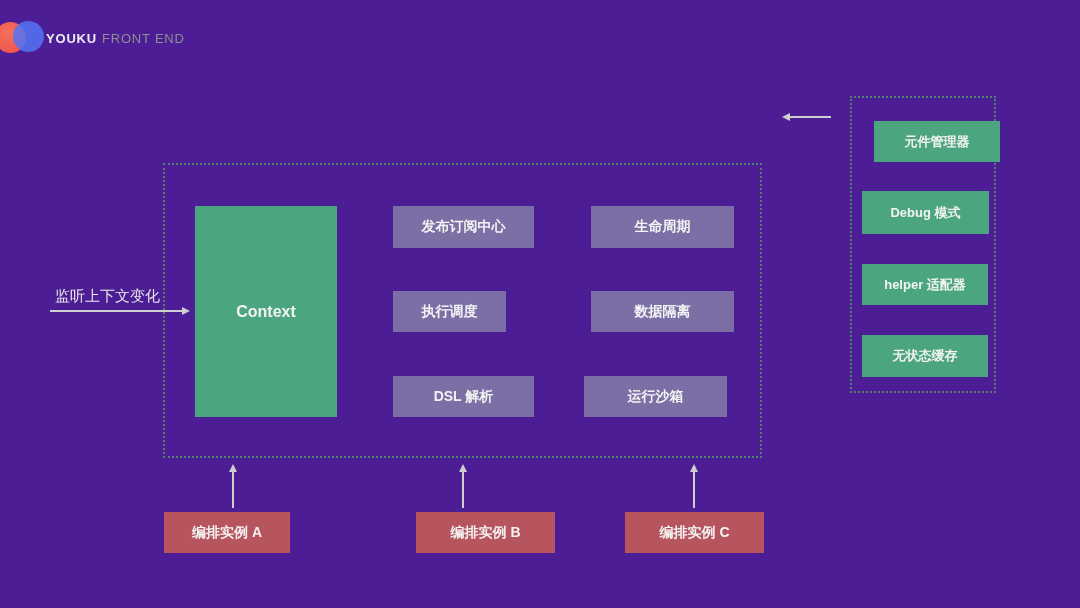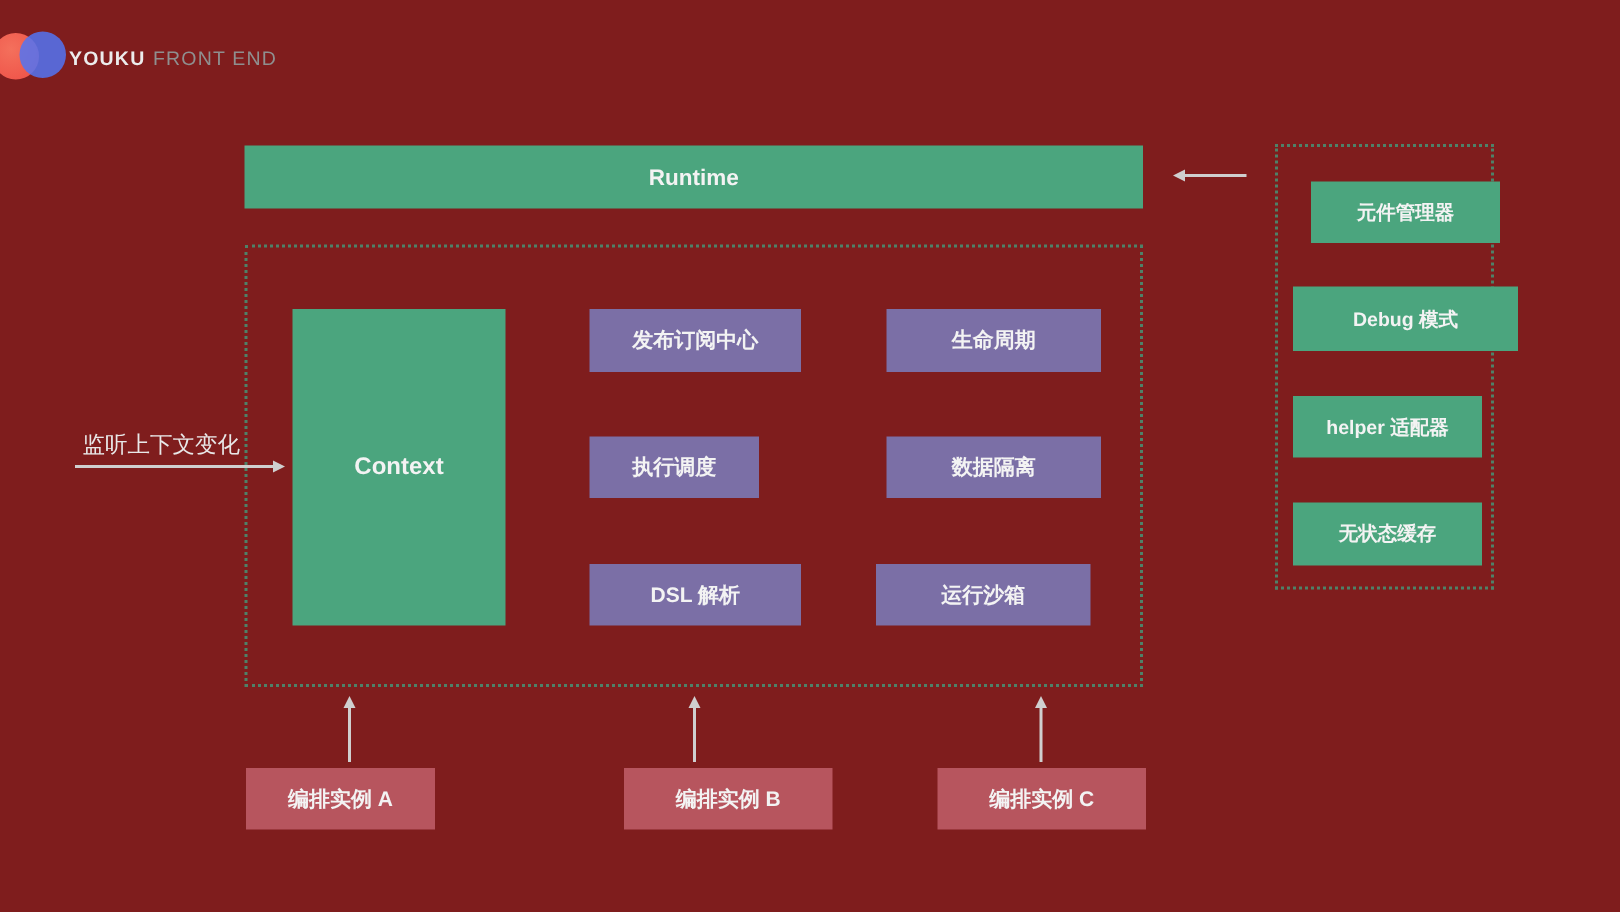--- a/index.html
+++ b/index.html
@@ -2,21 +2,21 @@
 <html><head>
 <meta charset="utf-8">
 <style>
   * { margin: 0; padding: 0; box-sizing: border-box; }
   html, body { background: #000; }
   body {
     width: 1080px; height: 608px;
     font-family: "Liberation Sans", "DejaVu Sans", sans-serif;
     position: relative; overflow: hidden; color: #fff;
   }
-  .stage { position: absolute; inset: 0; background: #7f1d1d; }
+  .stage { position: absolute; inset: 0; background: #4c1d95; }
 
   
   .logo-wrap { position: absolute; left: 0; top: 10px; height: 40px; }
   .logo-circle { position: absolute; width: 31px; height: 31px; border-radius: 50%; }
   .logo-circle.red  { left: -5px; top: 12px; background: radial-gradient(circle at 40% 35%, #f4705c, #ee4f46); }
   .logo-circle.blue { left: 13px; top: 11px; background: rgba(82, 116, 243, 0.85); }
   .brand-text { position: absolute; left: 46px; top: 21px; white-space: nowrap;
     font-size: 13px; letter-spacing: 0.8px; }
   .brand-text .name   { font-weight: bold; color: #ececec; }
   .brand-text .suffix { font-weight: normal; color: #8f8f8f; margin-left: 5px; }
@@ -61,23 +61,20 @@
 <div class="stage">
 
   <div class="logo-wrap">
     <span class="logo-circle red"></span>
     <span class="logo-circle blue"></span>
     <span class="brand-text">
       <span class="name">YOUKU</span><span class="suffix">FRONT END</span>
     </span>
   </div>
 
-  <div class="block green runtime-bar">
-    <span>Runtime</span>
-  </div>
 
   <div class="h-line" style="left:789px; top:116px; width:42px;"></div>
   <div class="tri tri-left" style="left:782px; top:113px;"></div>
 
   <div class="dashed-box main-dashed"></div>
 
   <div class="block green context-box">
     <span>Context</span>
   </div>
 
@@ -101,21 +98,21 @@
   </div>
 
   <div class="listen-label">监听上下文变化</div>
   <div class="h-line" style="left:50px; top:310px; width:132px;"></div>
   <div class="tri tri-right" style="left:182px; top:307px;"></div>
 
   <div class="dashed-box side-dashed">
     <div class="block green side-item" style="left:10px; top:23px; width:126px; height:41px;margin-left:12px;">
       <span>元件管理器</span>
     </div>
-    <div class="block green side-item" style="left:10px; top:93px; width:150px; height:43px;">
+    <div class="block green side-item" style="left:10px; top:93px; width:127px; height:43px;">
       <span>Debug 模式</span>
     </div>
     <div class="block green side-item" style="left:10px; top:166px; width:126px; height:41px;">
       <span>helper 适配器</span>
     </div>
     <div class="block green side-item" style="left:10px; top:237px; width:126px; height:42px;">
       <span>无状态缓存</span>
     </div>
   </div>
 

